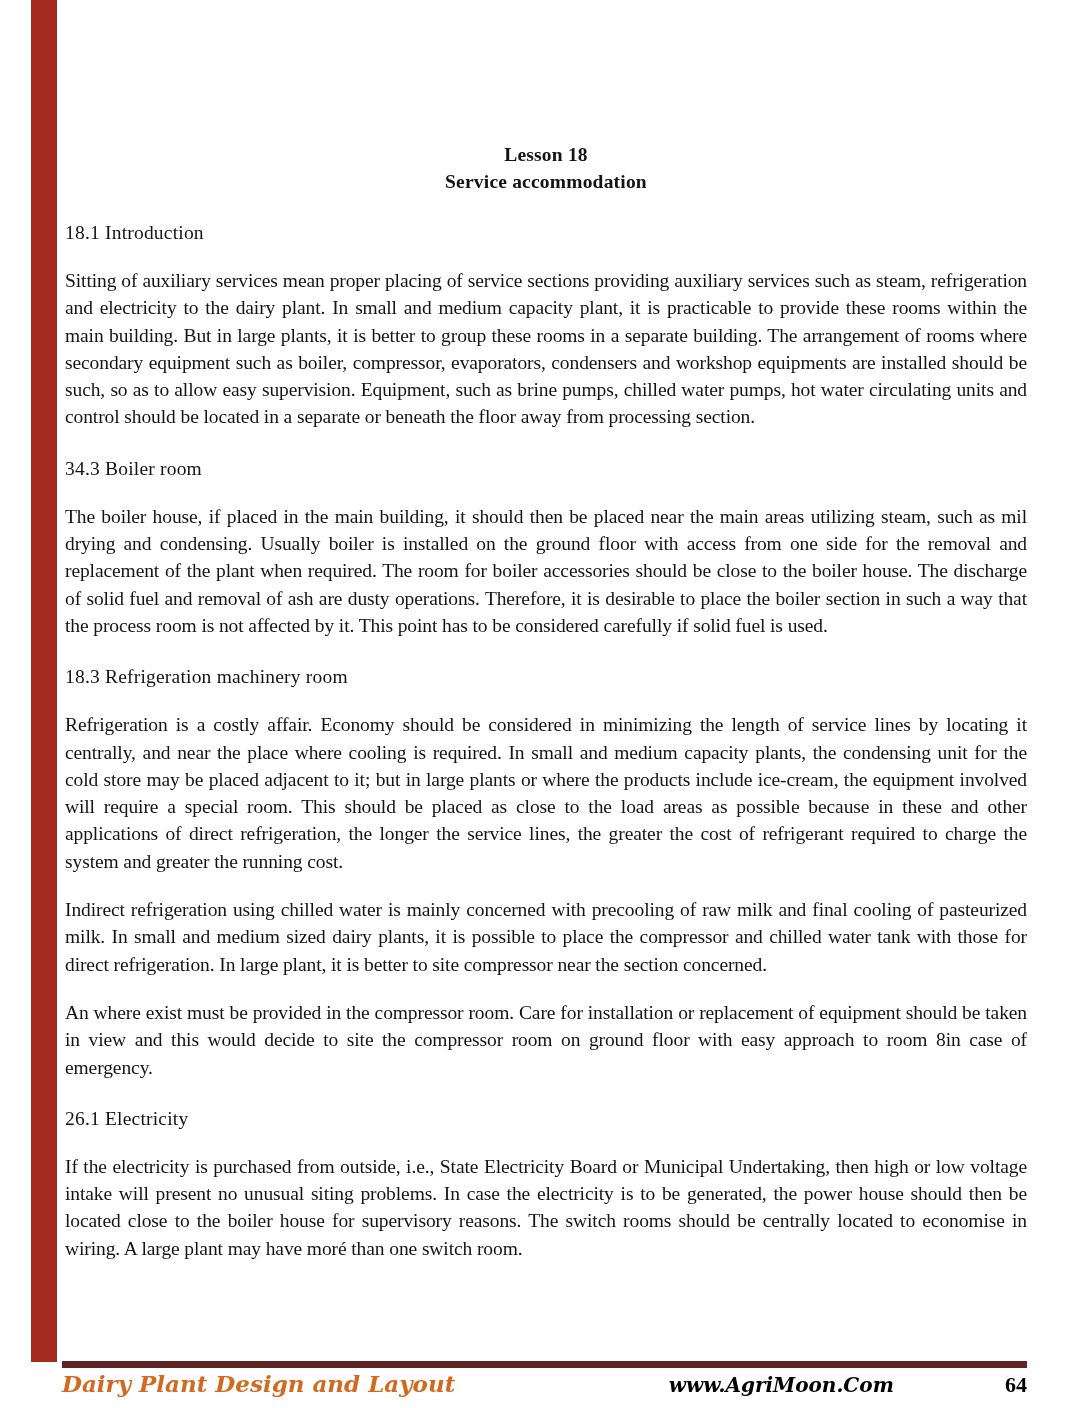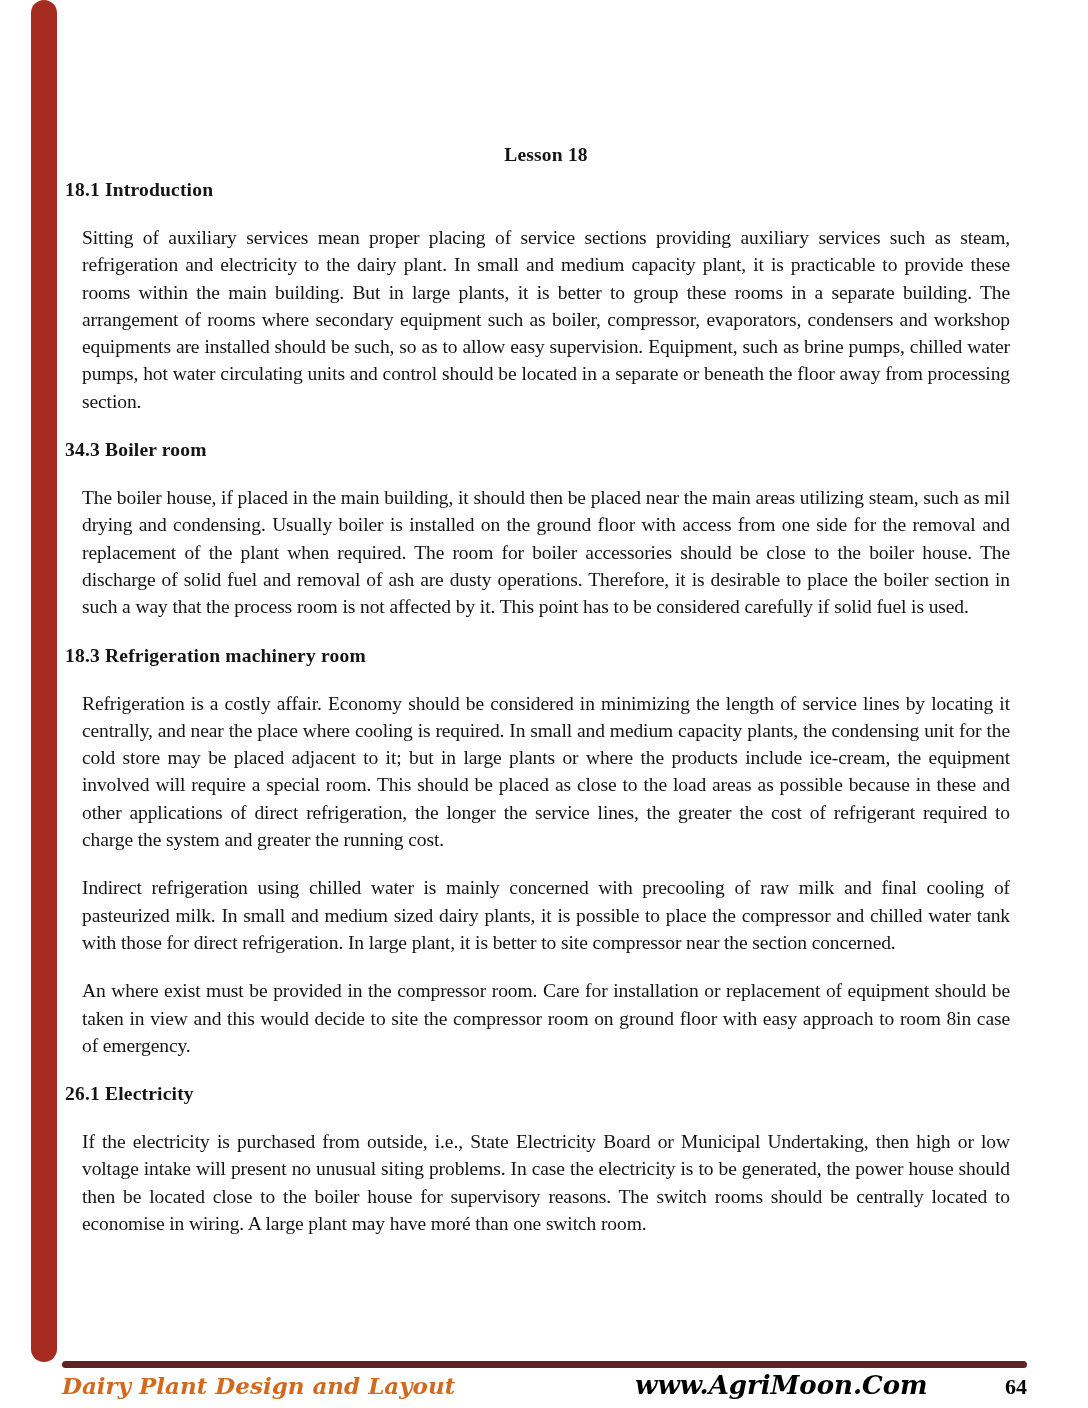--- a/index.html
+++ b/index.html
@@ -1,21 +1,21 @@
 <!DOCTYPE html>
 <html style="--left-bar-color: #A52A1F; --footer-rule-color: #5E2424; --book-title-color: #D2691E;"><head>
 <meta charset="utf-8">
 <style>
   :root {
     --left-bar-color: #A52A1F;
     --footer-rule-color: #5E2424;
     --book-title-color: #D2691E;
     --text-color: #141414;
   }
-  * { margin: 0; padding: 0; box-sizing: border-box; border-radius: 25px; }
+  * { margin: 0; padding: 0; box-sizing: border-box; }
   html, body { background: #ffffff; }
   .page {
     position: relative;
     width: 1088px;
     height: 1408px;
     background: #ffffff;
     overflow: hidden;
     font-family: "Liberation Serif", serif;
     color: var(--text-color);
   }
@@ -37,28 +37,28 @@
     margin-top: 141px;
     text-align: center;
     font-weight: bold;
     font-size: 19.5px;
     line-height: 27px;
     letter-spacing: 0.2px;
   }
   h2.section-heading {
     font-size: 19.5px;
     line-height: 27px;
-    font-weight: bold;
-    margin: 8px 0 21px 0;
+    font-weight: normal;
+    margin: 24px 0 21px 0;
     letter-spacing: 0.2px;
   }
   p.body-par {
     font-size: 19.5px;
     line-height: 27.3px;
-    margin: 21px 17px;
+    margin: 21px 0;
     text-align: justify;
     letter-spacing: -0.1px;
   }
   .footer-rule {
     position: absolute;
     left: 62px;
     top: 1361px;
     width: 965px;
     height: 7px;
     background: var(--footer-rule-color);
@@ -78,21 +78,21 @@
     font-weight: bold;
     font-size: 23px;
     color: var(--book-title-color);
     white-space: nowrap;
   }
   .footer-website {
     flex: 1 1 40%;
     font-family: "DejaVu Serif", serif;
     font-style: italic;
     font-weight: bold;
-    font-size: 26px;
+    font-size: 20px;
     color: #000000;
     text-align: center;
     white-space: nowrap;
   }
   .footer-page-number {
     flex: 0 0 auto;
     font-size: 22px;
     font-weight: bold;
     color: #000000;
   }
@@ -101,20 +101,21 @@
 <body>
 
 <div class="page">
 
   <div class="left-accent-bar"></div>
 
   <div class="content">
 
     <div class="title-block">
       <div>Lesson 18</div>
+      <div>Service accommodation</div>
     </div>
 
     <div class="section">
       <h2 class="section-heading">18.1 Introduction</h2>
       <p class="body-par">Sitting of auxiliary services mean proper placing of service sections providing auxiliary services such as steam, refrigeration and electricity to the dairy plant. In small and medium capacity plant, it is practicable to provide these rooms within the main building. But in large plants, it is better to group these rooms in a separate building. The arrangement of rooms where secondary equipment such as boiler, compressor, evaporators, condensers and workshop equipments are installed should be such, so as to allow easy supervision. Equipment, such as brine pumps, chilled water pumps, hot water circulating units and control should be located in a separate or beneath the floor away from processing section.</p>
     </div>
 
     <div class="section">
       <h2 class="section-heading">34.3 Boiler room</h2>
       <p class="body-par">The boiler house, if placed in the main building, it should then be placed near the main areas utilizing steam, such as mil drying and condensing. Usually boiler is installed on the ground floor with access from one side for the removal and replacement of the plant when required. The room for boiler accessories should be close to the boiler house. The discharge of solid fuel and removal of ash are dusty operations. Therefore, it is desirable to place the boiler section in such a way that the process room is not affected by it. This point has to be considered carefully if solid fuel is used.</p>

